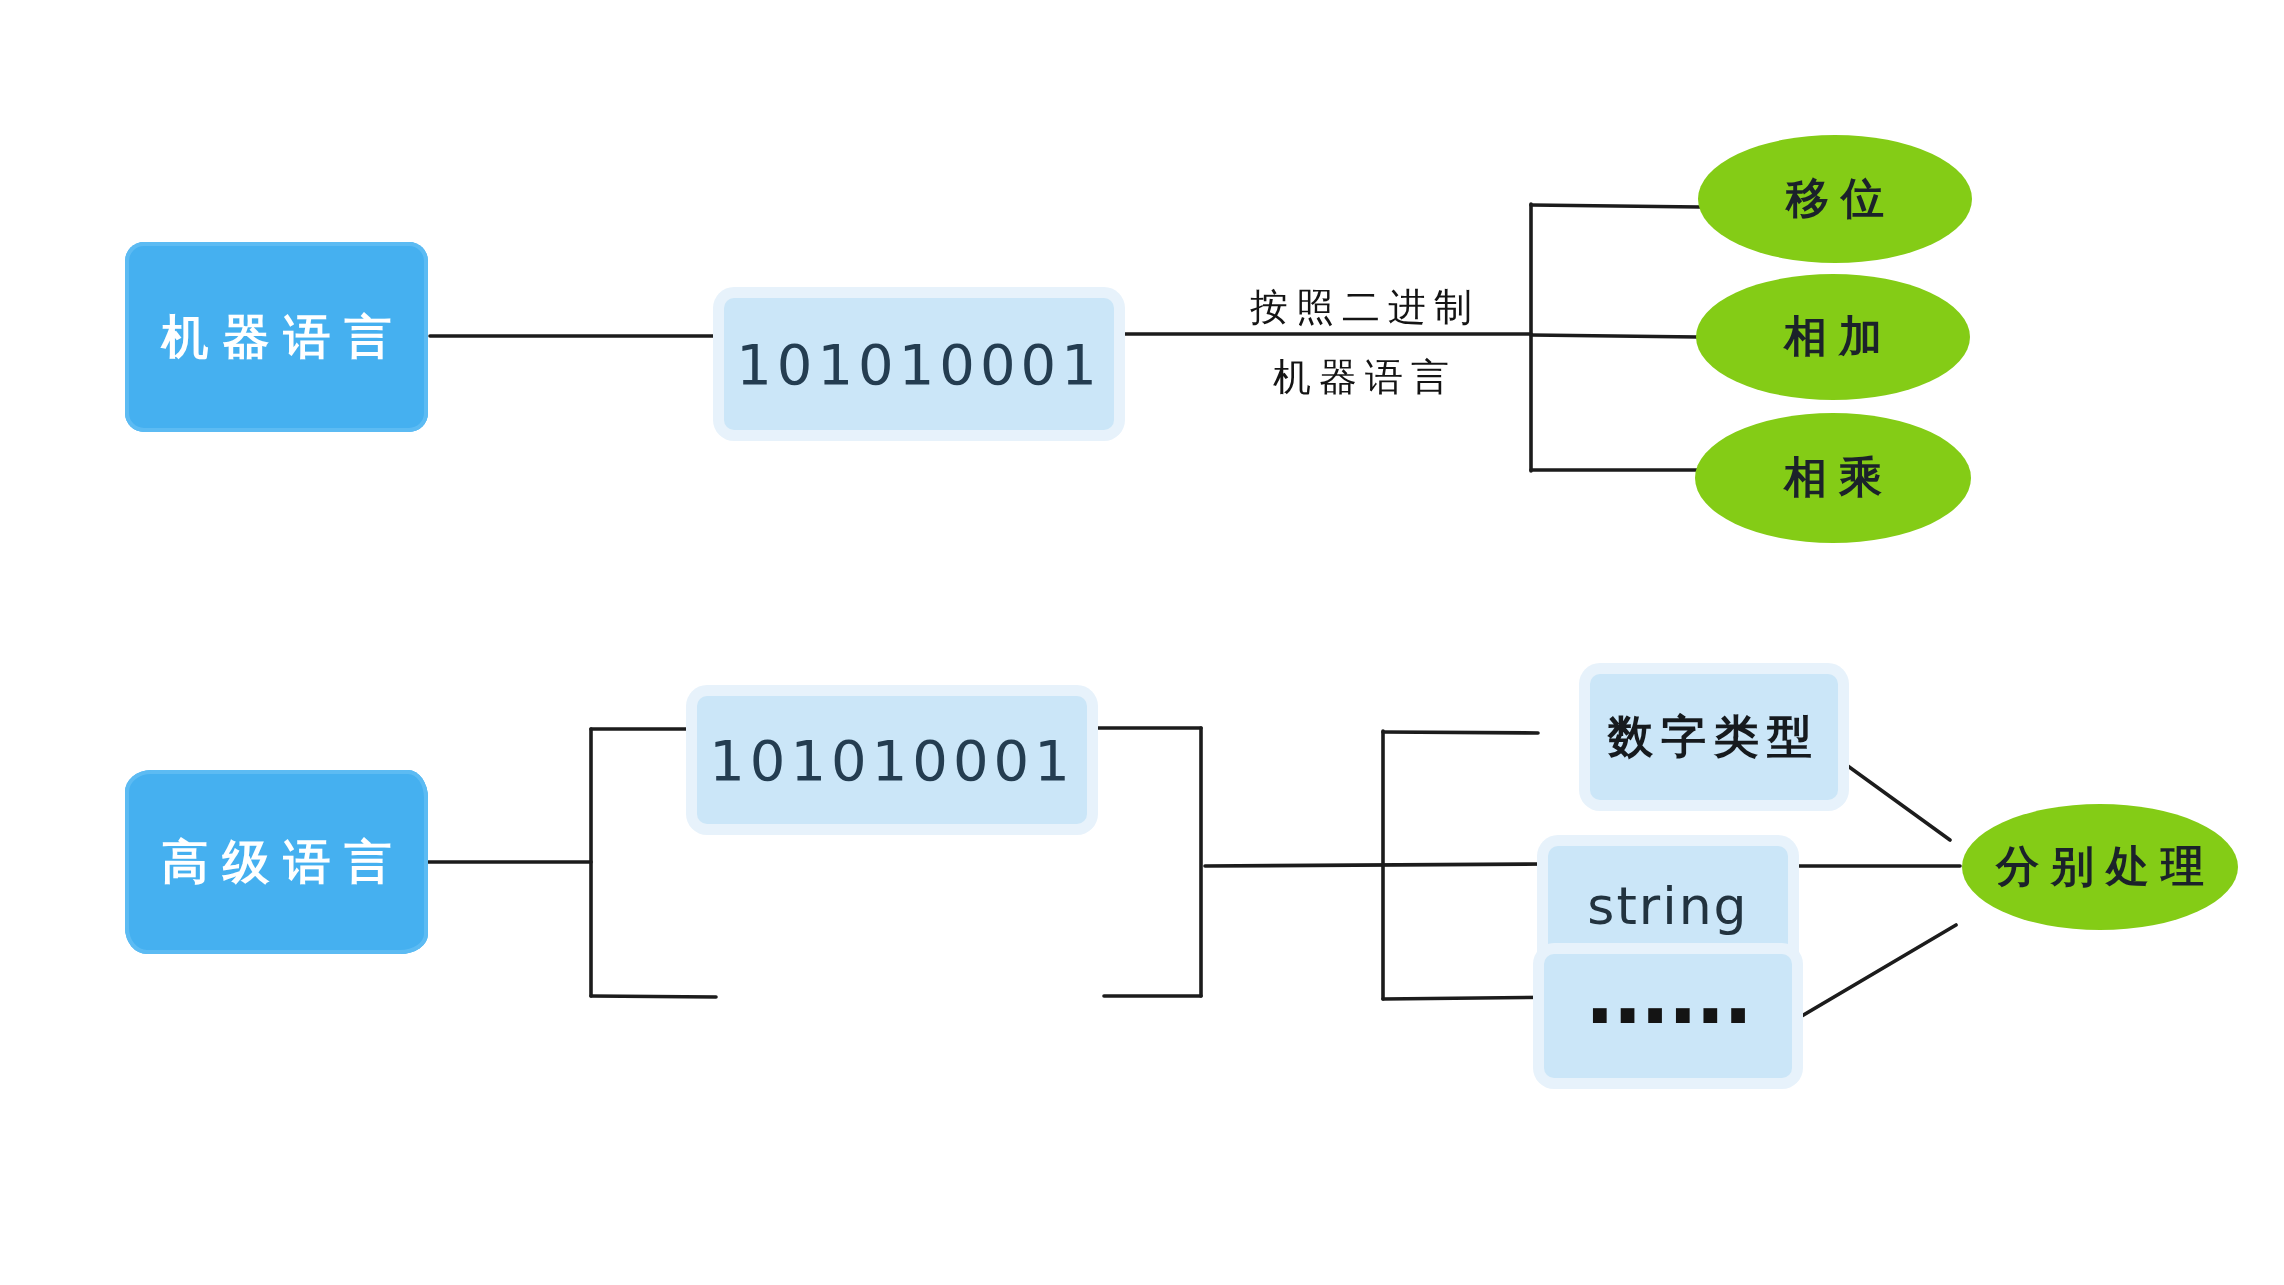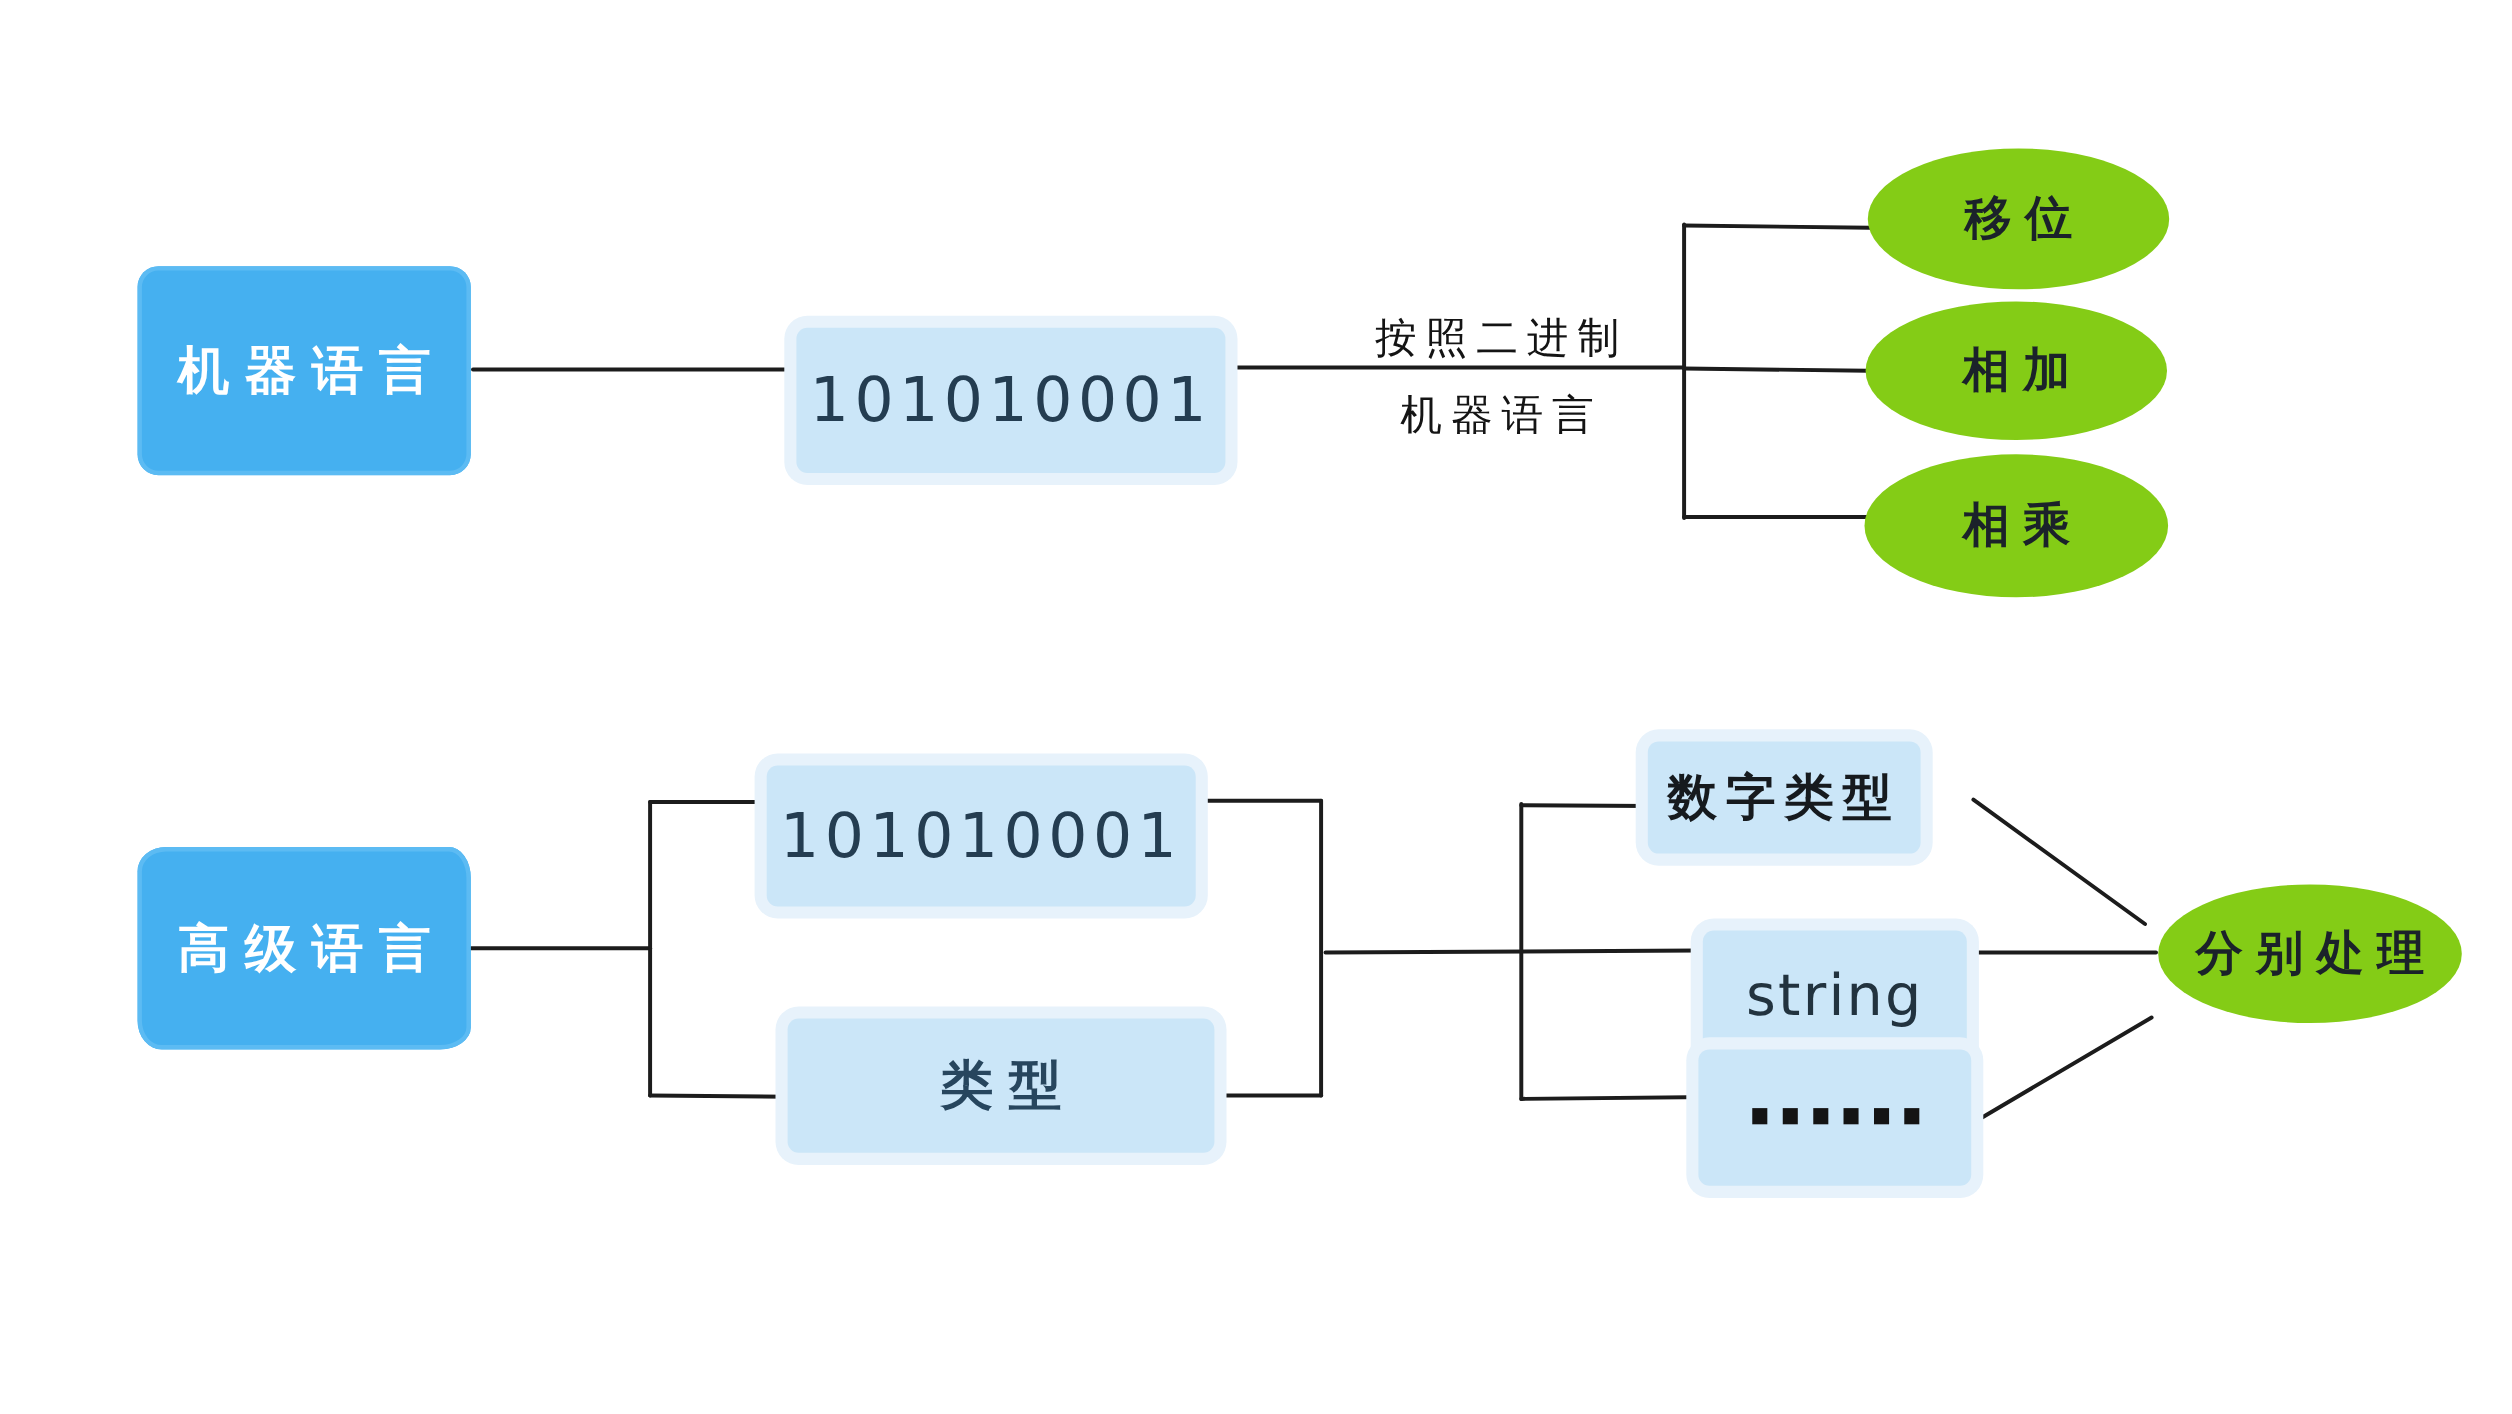--- a/index.html
+++ b/index.html
@@ -140,21 +140,20 @@
   <div class="edge-label" style="left:1205px; top:352px; width:320px;">机器语言</div>
 
   <div class="node ellipse" style="left:1698px; top:135px; width:274px; height:128px;">移位</div>
   <div class="node ellipse" style="left:1696px; top:274px; width:274px; height:126px;">相加</div>
   <div class="node ellipse" style="left:1695px; top:413px; width:276px; height:130px;">相乘</div>
 
   <div class="node solid" style="left:125px; top:770px; width:303px; height:184px;">高级语言</div>
 
   <div class="node light binary" style="left:697px; top:666px; width:390px; height:128px;">101010001</div>
 
-  <div class="node light type-text" style="left:716px; top:926px; width:388px; height:122px;">类型</div>
 
-  <div class="node light cat-text" style="left:1498px; top:674px; width:248px; height:102px;">数字类型</div>
+  <div class="node light cat-text" style="left:1590px; top:674px; width:248px; height:126px;">数字类型</div>
   <div class="node light string-text" style="left:1548px; top:818px; width:240px; height:120px;">string</div>
   <div class="node light dots-text" style="left:1544px; top:954px; width:248px; height:124px;">······</div>
 
   <div class="node ellipse" style="left:1962px; top:804px; width:276px; height:126px;">分别处理</div>
 
 </div>
 
 </body></html>

